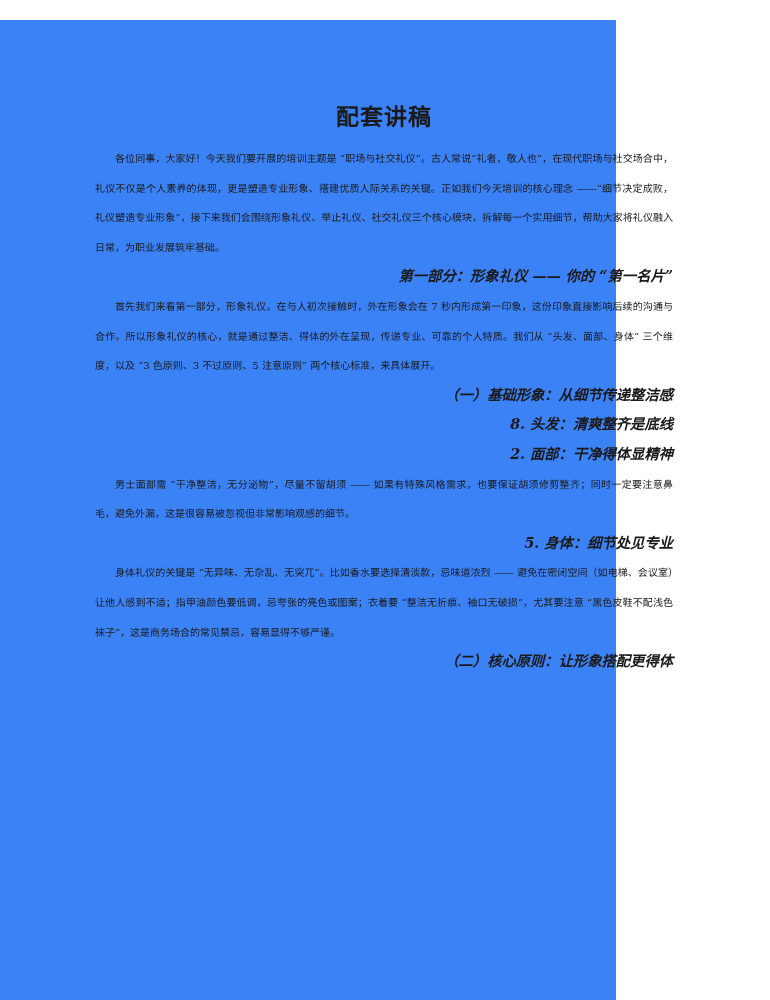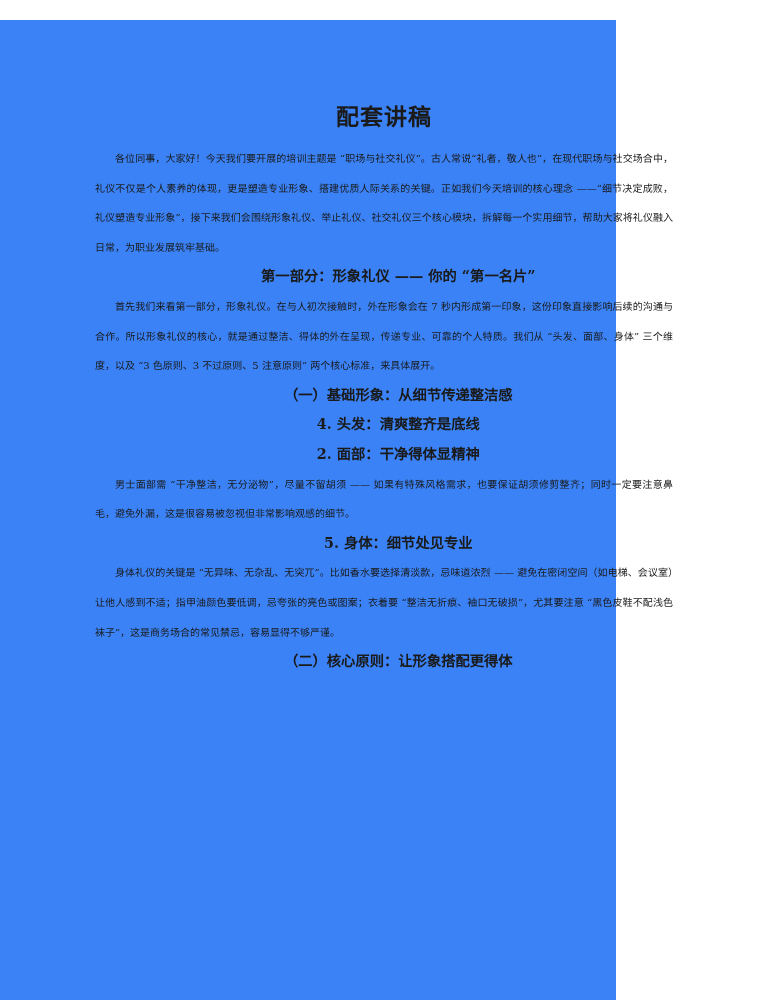--- a/index.html
+++ b/index.html
@@ -61,35 +61,36 @@
     margin-top: 12px;
   }
 
   .heading {
     font-size: 14.3px;
     font-weight: bold;
     line-height: 29.6px;
     text-indent: 2em;
     margin: 0;
     padding: 0;
-    text-align: center;
+    text-align: right;
+    font-style: italic;
   }
 </style>
 </head>
 <body>
 
 <div class="page">
   <div class="content">
     <h1 class="doc-title">配套讲稿</h1>
     <div id="blocks">
         <p class="para first-body">各位同事，大家好！今天我们要开展的培训主题是 “职场与社交礼仪”。古人常说“礼者，敬人也”，在现代职场与社交场合中，礼仪不仅是个人素养的体现，更是塑造专业形象、搭建优质人际关系的关键。正如我们今天培训的核心理念 ——“细节决定成败，礼仪塑造专业形象”，接下来我们会围绕形象礼仪、举止礼仪、社交礼仪三个核心模块，拆解每一个实用细节，帮助大家将礼仪融入日常，为职业发展筑牢基础。</p>
         <p class="heading">第一部分：形象礼仪 —— 你的 “第一名片”</p>
         <p class="para">首先我们来看第一部分，形象礼仪。在与人初次接触时，外在形象会在 7 秒内形成第一印象，这份印象直接影响后续的沟通与合作。所以形象礼仪的核心，就是通过整洁、得体的外在呈现，传递专业、可靠的个人特质。我们从 “头发、面部、身体” 三个维度，以及 “3 色原则、3 不过原则、5 注意原则” 两个核心标准，来具体展开。</p>
         <p class="heading">（一）基础形象：从细节传递整洁感</p>
-        <p class="heading">4. 头发：清爽整齐是底线</p>
+        <p class="heading">8. 头发：清爽整齐是底线</p>
         <p class="heading">2. 面部：干净得体显精神</p>
         <p class="para">男士面部需 “干净整洁，无分泌物”，尽量不留胡须 —— 如果有特殊风格需求，也要保证胡须修剪整齐；同时一定要注意鼻毛，避免外漏，这是很容易被忽视但非常影响观感的细节。</p>
         <p class="heading">5. 身体：细节处见专业</p>
         <p class="para">身体礼仪的关键是 “无异味、无杂乱、无突兀”。比如香水要选择清淡款，忌味道浓烈 —— 避免在密闭空间（如电梯、会议室）让他人感到不适；指甲油颜色要低调，忌夸张的亮色或图案；衣着要 “整洁无折痕、袖口无破损”，尤其要注意 “黑色皮鞋不配浅色袜子”，这是商务场合的常见禁忌，容易显得不够严谨。</p>
         <p class="heading">（二）核心原则：让形象搭配更得体</p>
       </div>
   </div>
 </div>
 
 </body></html>

